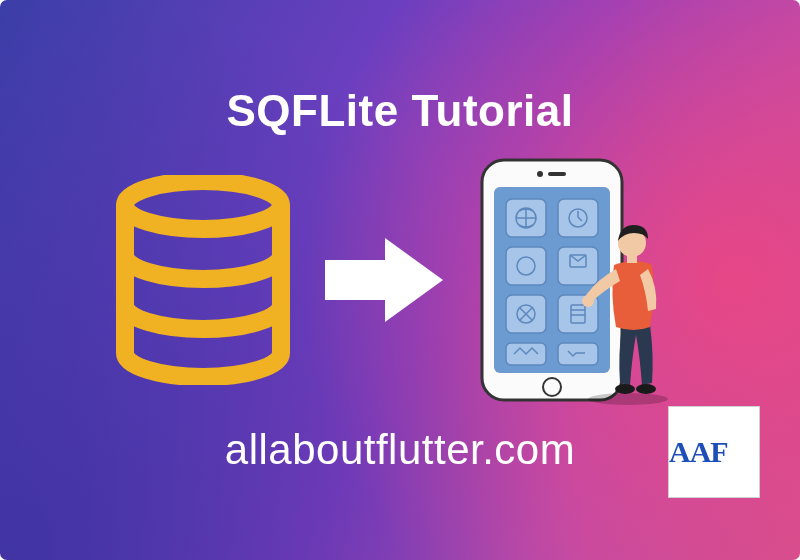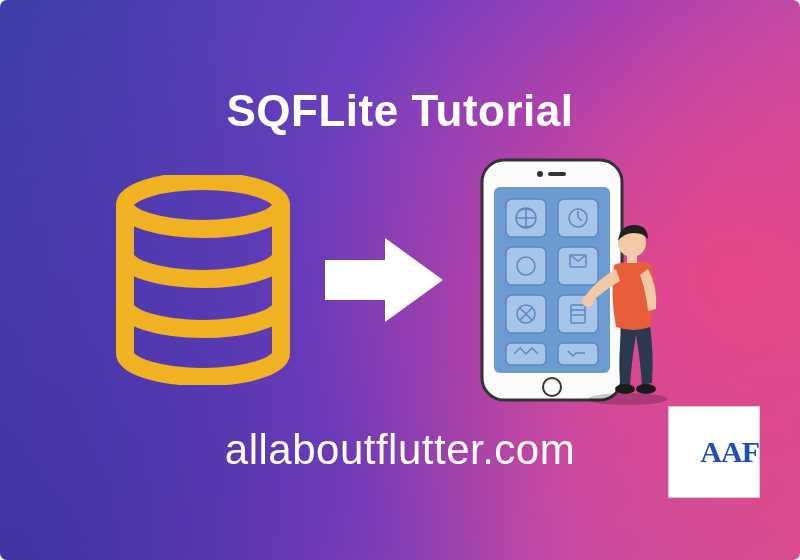--- a/index.html
+++ b/index.html
@@ -60,21 +60,21 @@
   .logo-badge {
     position: absolute;
     right: 40px;
     bottom: 62px;
     width: 92px;
     height: 92px;
     background: #ffffff;
     border: 1px solid #d0d0d0;
     display: flex;
     align-items: center;
-    justify-content: flex-end;
+    justify-content: flex-start;
   }
   .logo-text {
     color: #1e4fb8;
     font-size: 30px;
     font-weight: 900;
     font-family: "Times New Roman", Times, serif;
     letter-spacing: -1px;
   }
 </style>
 </head>

